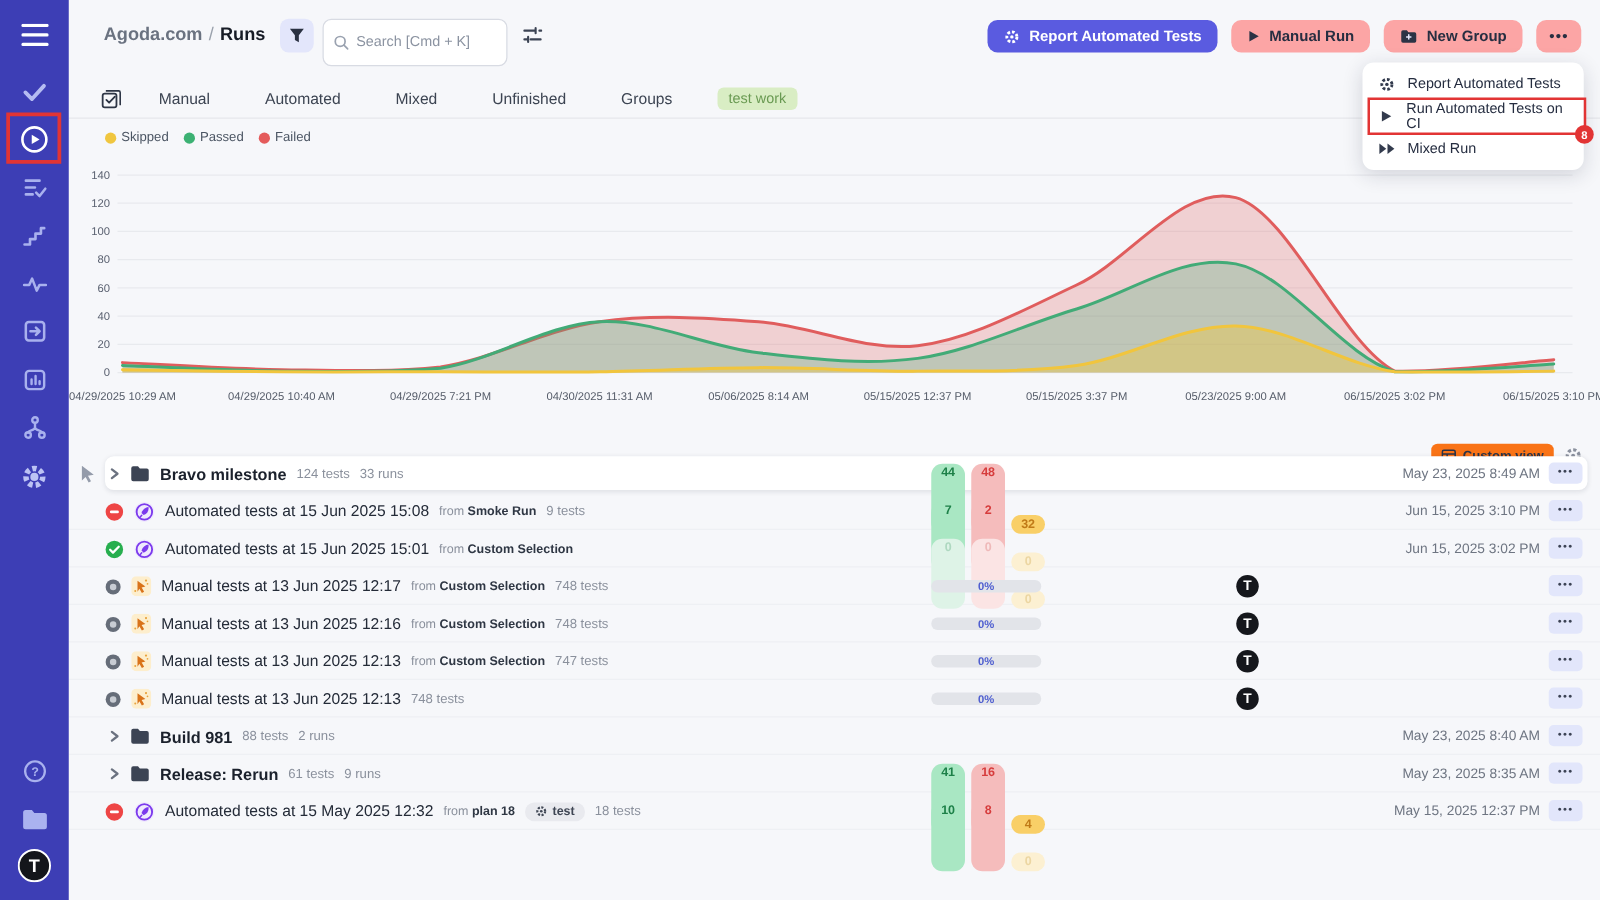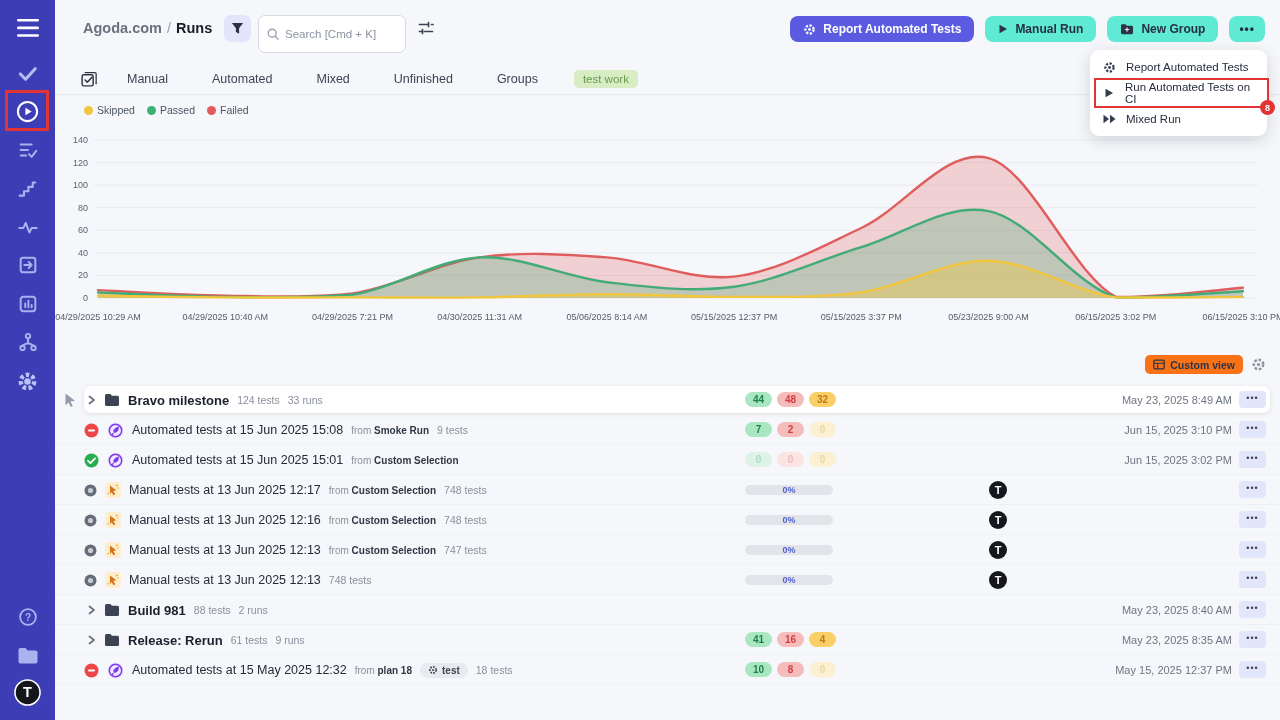--- a/index.html
+++ b/index.html
@@ -16,21 +16,21 @@
   #topbar { position:absolute; left:55px; top:0; right:0; height:58px; }
   #breadcrumb { position:absolute; left:28px; top:20px; font-size:14.5px; font-weight:bold; color:#6a7280; }
   #breadcrumb .sep { color:#9aa1ac; font-weight:normal; padding:0 5px; }
   #breadcrumb .page { color:#171c26; }
   #filter-btn { position:absolute; left:169px; top:15px; width:27px; height:27px; border-radius:7px; background:#e3e6fb; display:flex; align-items:center; justify-content:center; cursor:pointer; }
   #search-box { position:absolute; left:203px; top:15px; width:148px; height:38px; background:#fff; border:1px solid #d8dbe3; border-radius:7px; display:flex; align-items:center; padding:0 8px; }
   #search-box input { border:none; outline:none; width:112px; font-size:11.5px; color:#374151; background:transparent; font-family:"Liberation Sans",sans-serif; }
   #search-box input::placeholder { color:#8b93a1; }
   #sliders-btn { position:absolute; left:363px; top:20px; cursor:pointer; }
   #toolbar { position:absolute; right:15px; top:16px; display:flex; gap:11px; align-items:center; }
-  .btn { height:26px; display:flex; align-items:center; gap:7px; padding:0 13px; border-radius:8px; background:#5eead4; color:#272e41; font-size:12px; font-weight:bold; cursor:pointer; white-space:nowrap; }
+  .btn { height:26px; display:flex; align-items:center; gap:7px; padding:0 13px; border-radius:8px; background:#fca5a5; color:#272e41; font-size:12px; font-weight:bold; cursor:pointer; white-space:nowrap; }
   .btn.primary { background:#5a5be0; color:#fff; }
   .btn.square { padding:0 10px; letter-spacing:1px; }
 
   
   #dropdown { position:absolute; left:1090px; top:50px; width:177px; background:#fff; border-radius:9px; box-shadow:0 4px 16px rgba(25,32,56,.16); padding:4px 0; z-index:40; }
   .dd-item { position:relative; height:26px; display:flex; align-items:center; gap:10px; padding:0 12px; font-size:11.5px; color:#252d40; cursor:pointer; }
   .dd-item .dd-ic { width:14px; display:flex; justify-content:center; }
   .dd-annot { position:absolute; left:4px; right:-2px; top:-2px; bottom:-2px; border:2px solid #e23434; pointer-events:none; }
   .dd-badge { position:absolute; right:-8px; bottom:-9px; width:15px; height:15px; border-radius:50%; background:#e23434; color:#fff; font-size:9px; font-weight:bold; display:flex; align-items:center; justify-content:center; }
 
@@ -45,38 +45,38 @@
   .lg-item { display:flex; align-items:center; gap:4px; font-size:10.5px; color:#4b5563; }
   .lg-dot { width:9px; height:9px; border-radius:50%; }
   #chart { position:absolute; left:58px; top:128px; width:1222px; height:205px; }
   #chart svg { overflow:visible; }
 
   
   #viewbar { position:absolute; right:14px; top:355px; display:flex; align-items:center; gap:8px; }
   #custom-view { height:19px; display:flex; align-items:center; gap:5px; padding:0 8px; background:#f97316; border-radius:5px; font-size:10.5px; font-weight:bold; color:#2b3347; cursor:pointer; }
 
   
-  #rows { position:absolute; left:55px; top:385px; right:0; }
+  #rows { position:absolute; left:55px; top:364px; right:0; }
   .row { position:relative; height:30px; }
   .row:not(.pinned) { border-bottom:1px solid #eef0f4; }
   .rowcard { position:absolute; left:29px; right:10px; top:1px; height:27px; background:#fff; border-radius:7px; box-shadow:0 1px 4px rgba(20,28,50,.10); }
   .rmain { position:absolute; left:29px; top:0; height:30px; display:flex; align-items:center; gap:8px; z-index:2; }
   .row.grp .rmain { padding-left:3px; }
   .cursor-ic { position:absolute; left:9px; top:8px; z-index:3; }
   .rtitle { font-size:12.5px; color:#242b38; white-space:nowrap; }
   .gname { font-size:13px; font-weight:bold; color:#1b212c; white-space:nowrap; }
   .rfrom { font-size:10px; color:#8a909c; white-space:nowrap; }
   .rfrom b { color:#2f3744; font-size:10px; }
   .rmeta { font-size:10.5px; color:#8a909c; white-space:nowrap; }
   .rtag { display:flex; align-items:center; gap:4px; background:#e9eaef; border-radius:9px; padding:2px 8px; font-size:10px; font-weight:bold; color:#3f4654; }
   .badges { position:absolute; left:690px; top:7px; display:flex; gap:5px; z-index:2; }
   .bdg { min-width:27px; text-align:center; padding:2px 7px; border-radius:9px; font-size:10px; font-weight:bold; }
   .bdg.passed { background:#a9e7c3; color:#1d8048; }
   .bdg.failed { background:#f5bcbc; color:#d63c3c; }
-  .bdg.skipped { background:#f9cf67; color:#c07a17; }
+  .bdg.skipped { background:#f9cf67; color:#c07a17;margin-top:41px; }
   .bdg.faded.passed { background:#def3e7; color:#aed8c0; }
   .bdg.faded.failed { background:#fbe4e4; color:#efb9b9; }
   .bdg.faded.skipped { background:#fcf0d2; color:#ecd6a2; }
   .pbar { position:absolute; left:690px; top:10px; width:88px; height:10px; background:#e2e4e9; border-radius:5px; z-index:2; }
   .pbar span { position:absolute; left:0; right:0; top:0; font-size:9px; font-weight:bold; color:#4f5fd0; text-align:center; line-height:10px; }
   .avatar { position:absolute; left:934px; top:6px; width:18px; height:18px; border-radius:50%; background:#15171c; color:#fff; font-size:11px; font-weight:bold; display:flex; align-items:center; justify-content:center; z-index:2; }
   .rdate { position:absolute; right:48px; top:9px; font-size:11px; color:#6e7582; white-space:nowrap; z-index:2; }
   .more-btn { position:absolute; right:14px; top:6px; width:27px; height:17px; border-radius:4px; background:#e2e6fb; color:#3b4254; font-size:9px; letter-spacing:1px; text-align:center; line-height:15px; cursor:pointer; z-index:2; }
 </style>
 </head>

